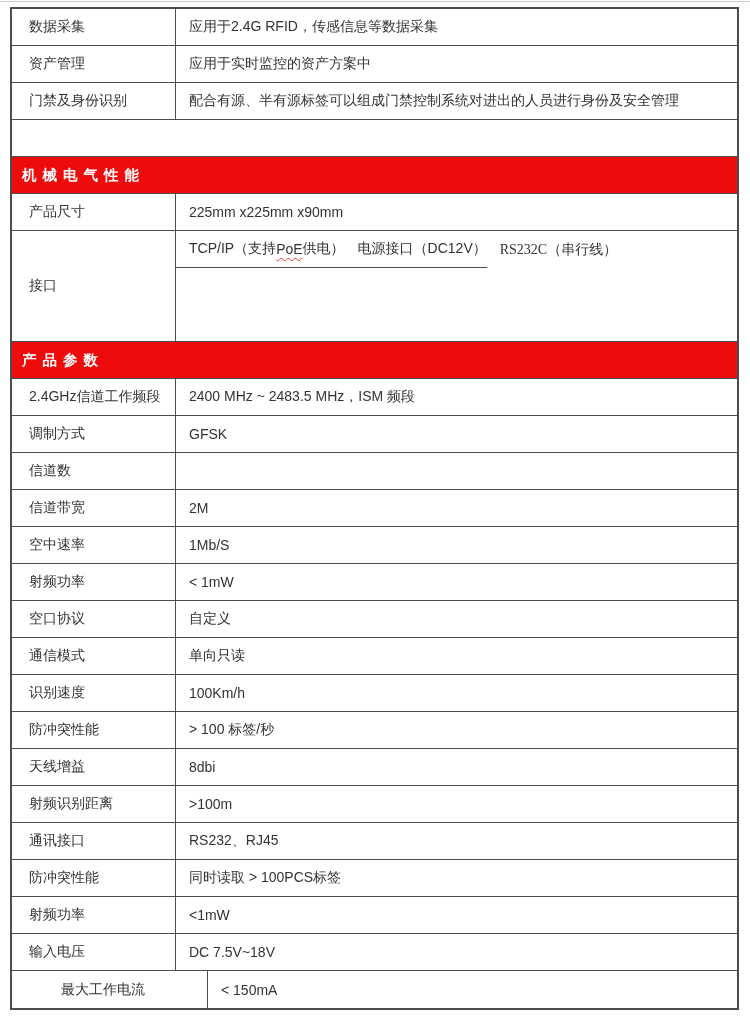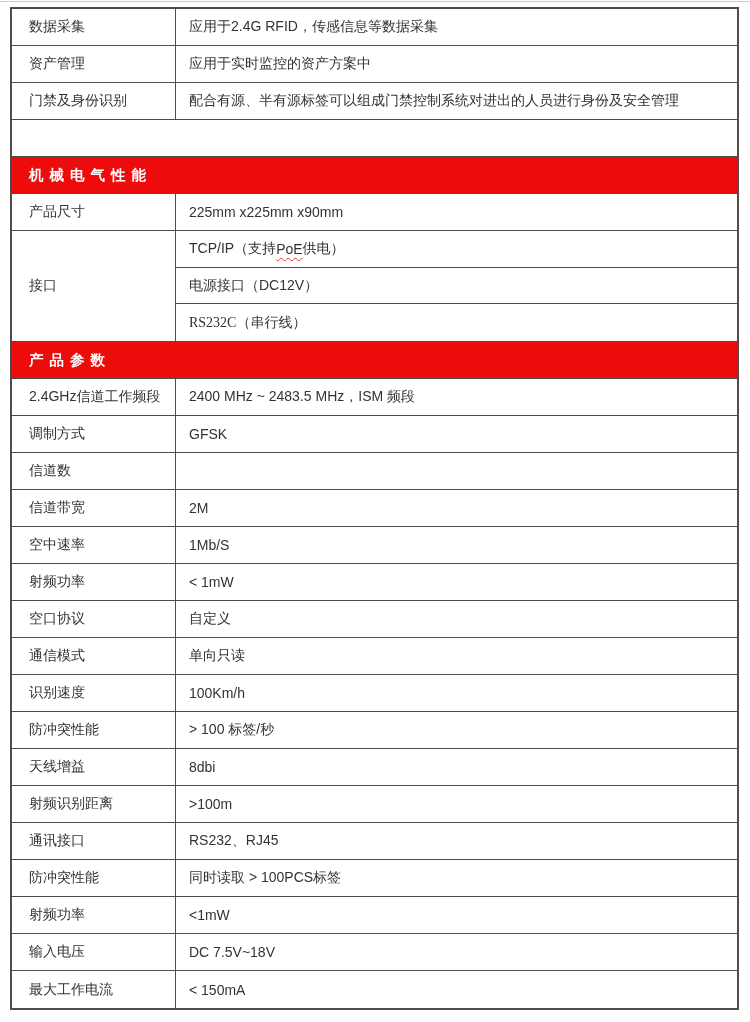--- a/index.html
+++ b/index.html
@@ -14,39 +14,39 @@
     font-family:"Liberation Sans","DejaVu Sans",sans-serif;
     -webkit-font-smoothing:antialiased;
   }
   .page{position:relative;width:750px;height:1022px;background:#ffffff;overflow:hidden;}
   .top-line{position:absolute;top:1px;left:0;width:750px;height:1px;background:var(--faint-line);}
   .spec-table{
     position:absolute;left:10px;top:7px;width:729px;
     border:2px solid var(--border);box-sizing:border-box;background:#ffffff;
   }
   .row{display:flex;box-sizing:border-box;border-bottom:1px solid var(--border);background:#ffffff;}
-  .row:last-child{border-bottom:none;}
+  .row:last-child{border-bottom:none;margin-left:32px;}
   .spec-row{height:37px;text-align:center;}
   .cell{box-sizing:border-box;font-size:14px;color:var(--text);}
   .label-cell{
     flex:0 0 164px;width:164px;
     border-right:1px solid var(--border);
     display:flex;align-items:center;padding-left:17px;
   }
   .value-cell{flex:1;display:flex;align-items:center;padding-left:13px;white-space:nowrap;overflow:hidden;}
   .section-row{
     height:37px;background:var(--accent-red);
-    display:flex;align-items:center;padding-left:17px;font-family:Liberation Serif, serif;
+    display:flex;align-items:center;padding-left:10px;font-family:Liberation Serif, serif;
   }
   .section-title{
     color:#ffffff;font-weight:bold;font-size:14.5px;letter-spacing:6px;
   }
   .group-row{height:111px;}
   .group-row .label-cell{height:100%;}
-  .group-values{flex:1;display:flex;flex-direction:column;}
+  .group-values{flex:1;display:flex;flex-direction:row;}
   .sub-row{
     height:37px;box-sizing:border-box;border-bottom:1px solid var(--border);
     display:flex;align-items:center;padding-left:13px;
     font-size:14px;color:var(--text);white-space:nowrap;
   }
   .sub-row:last-child{border-bottom:none;font-family:Liberation Serif, serif;}
   .squiggle{
     text-decoration-line:underline;
     text-decoration-style:wavy;
     text-decoration-color:#e03b2f;

